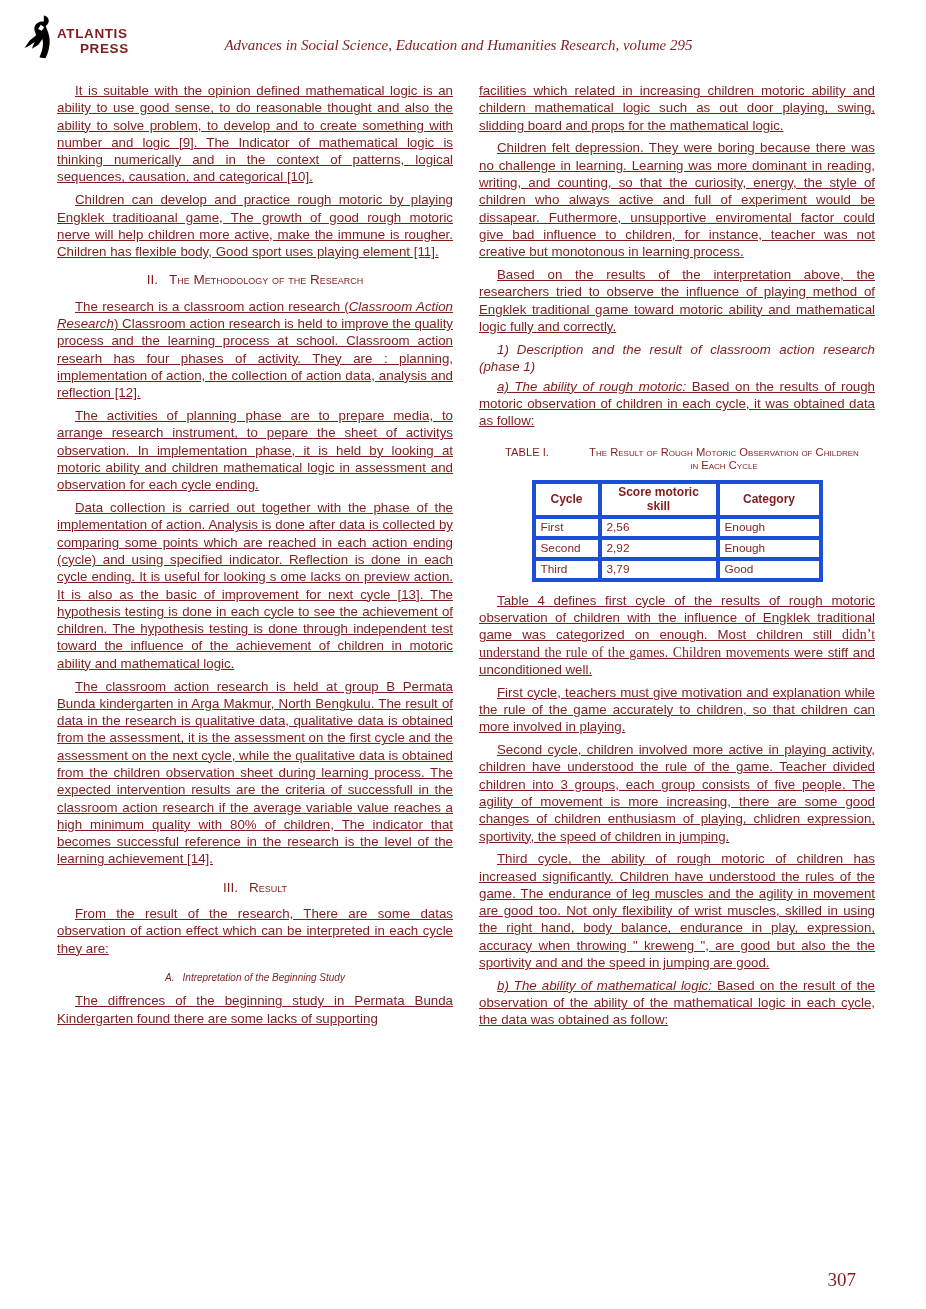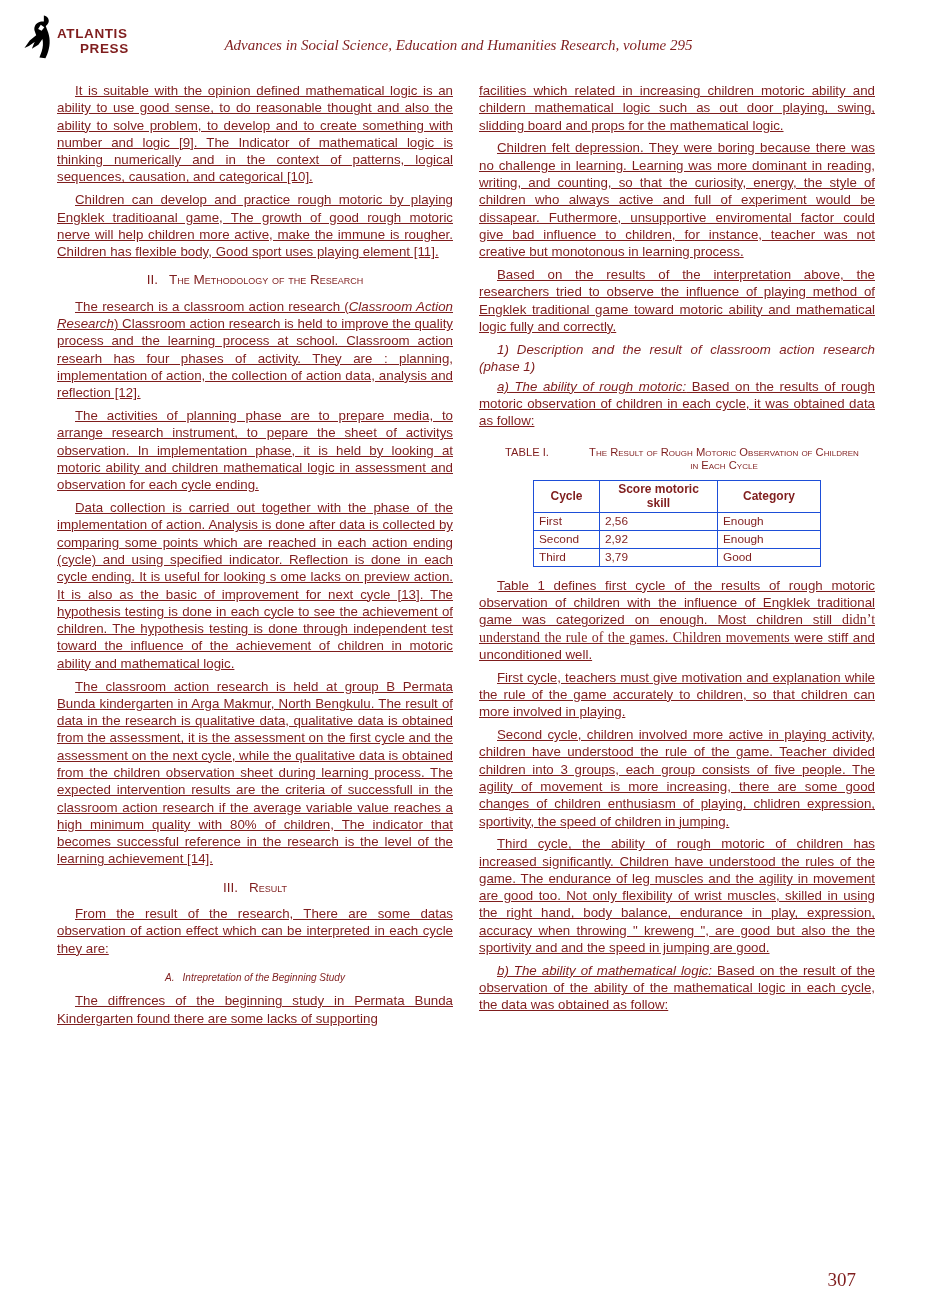--- a/index.html
+++ b/index.html
@@ -55,21 +55,21 @@
   }
   .caption-label{flex:0 0 auto;margin-left:26px;}
   .caption-text{flex:1 1 auto;text-align:center;padding:0 14px;}
   table.data{
     border-collapse:collapse;
     margin:3px auto 10px auto;
     font-size:11.8px;line-height:14px;
     text-align:left;
   }
   table.data th,table.data td{
-    border:1px solid #1d4ed8;
+    border:4px solid #1d4ed8;
     padding:1px 5px 2px 5px;
   }
   table.data th{font-weight:bold;text-align:center;font-size:12px;}
   col.c1{width:66px;}col.c2{width:118px;}col.c3{width:103px;}
   
   .page-number{
     position:absolute;top:1269px;right:70px;
     font-family:"Liberation Serif",serif;font-size:19px;
   }
 </style>
@@ -157,21 +157,21 @@
           <td>Enough</td>
         </tr>
         <tr>
           <td>Third</td>
           <td>3,79</td>
           <td>Good</td>
         </tr>
       </tbody>
     </table>
 
-    <p class="body"><span>Table 1 defines first cycle of the results of rough motoric observation of children with the influence of Engklek traditional game was categorized on enough. Most children still </span><span class="serif">didn’t understand the rule of the games. Children movements </span><span>were stiff and unconditioned well.</span></p>
+    <p class="body"><span>Table 4 defines first cycle of the results of rough motoric observation of children with the influence of Engklek traditional game was categorized on enough. Most children still </span><span class="serif">didn’t understand the rule of the games. Children movements </span><span>were stiff and unconditioned well.</span></p>
     <p class="body">First cycle, teachers must give motivation and explanation while the rule of the game accurately to children, so that children can more involved in playing.</p>
     <p class="body">Second cycle, children involved more active in playing activity, children have understood the rule of the game. Teacher divided children into 3 groups, each group consists of five people. The agility of movement is more increasing, there are some good changes of children enthusiasm of playing, chlidren expression, sportivity, the speed of children in jumping.</p>
     <p class="body">Third cycle, the ability of rough motoric of children has increased significantly. Children have understood the rules of the game. The endurance of leg muscles and the agility in movement are good too. Not only flexibility of wrist muscles, skilled in using the right hand, body balance, endurance in play, expression, accuracy when throwing " kreweng ", are good but also the the sportivity and and the speed in jumping are good.</p>
 
     <p class="body ability"><span class="it">b) The ability of mathematical logic:</span><span> Based on the result of the observation of the ability of the mathematical logic in each cycle, the data was obtained as follow:</span></p>
   </div>
 
   <div class="page-number">307</div>
 </div>
 

